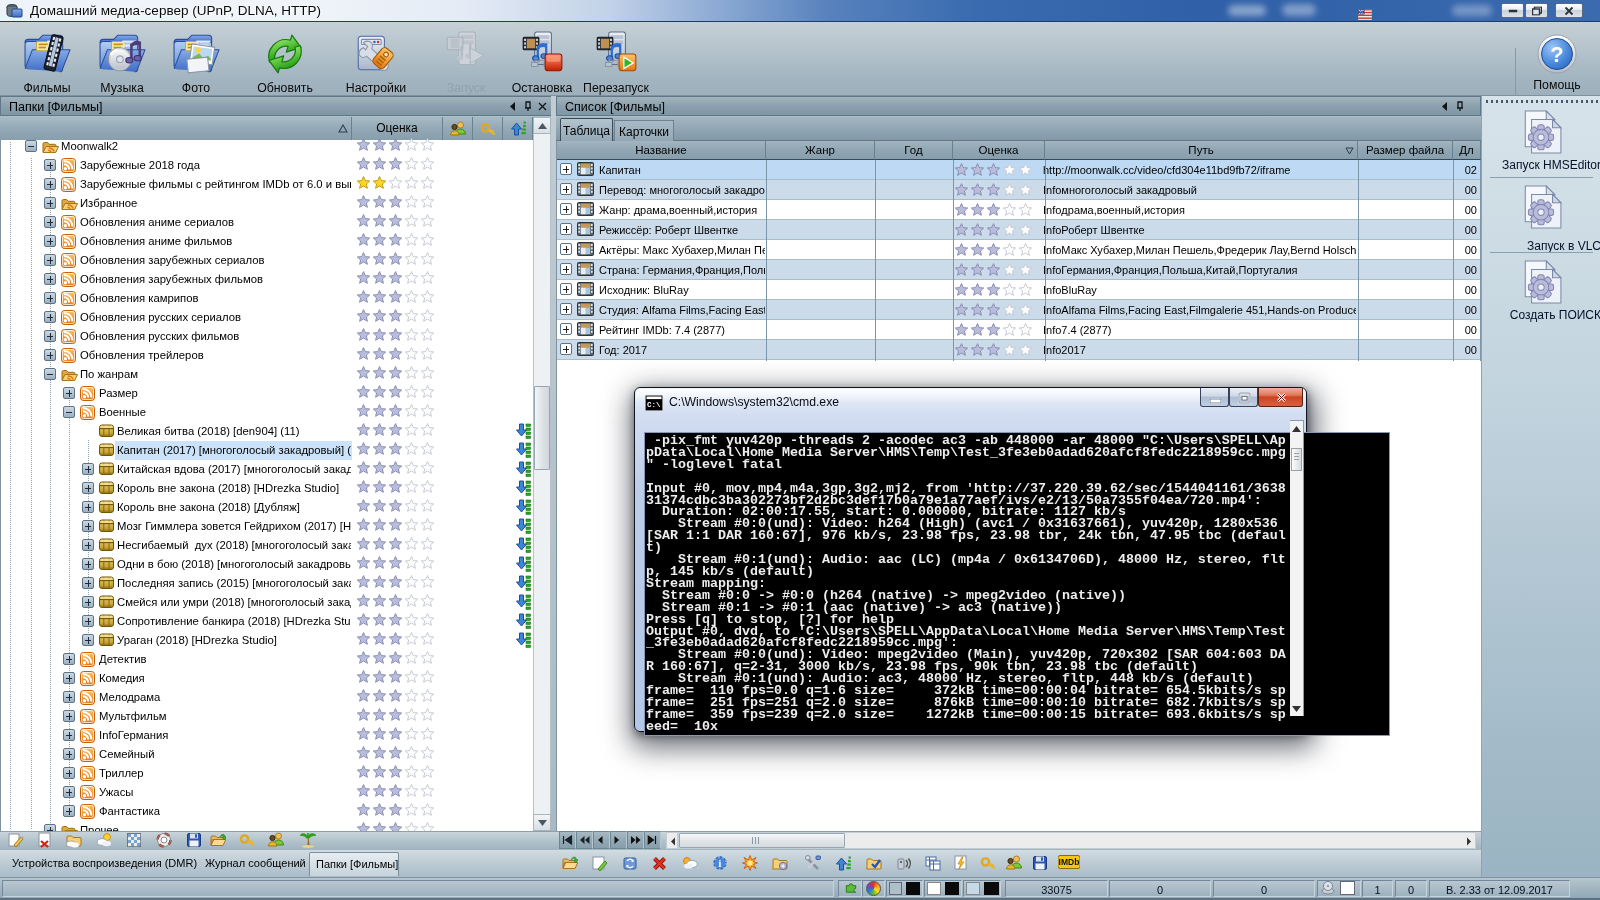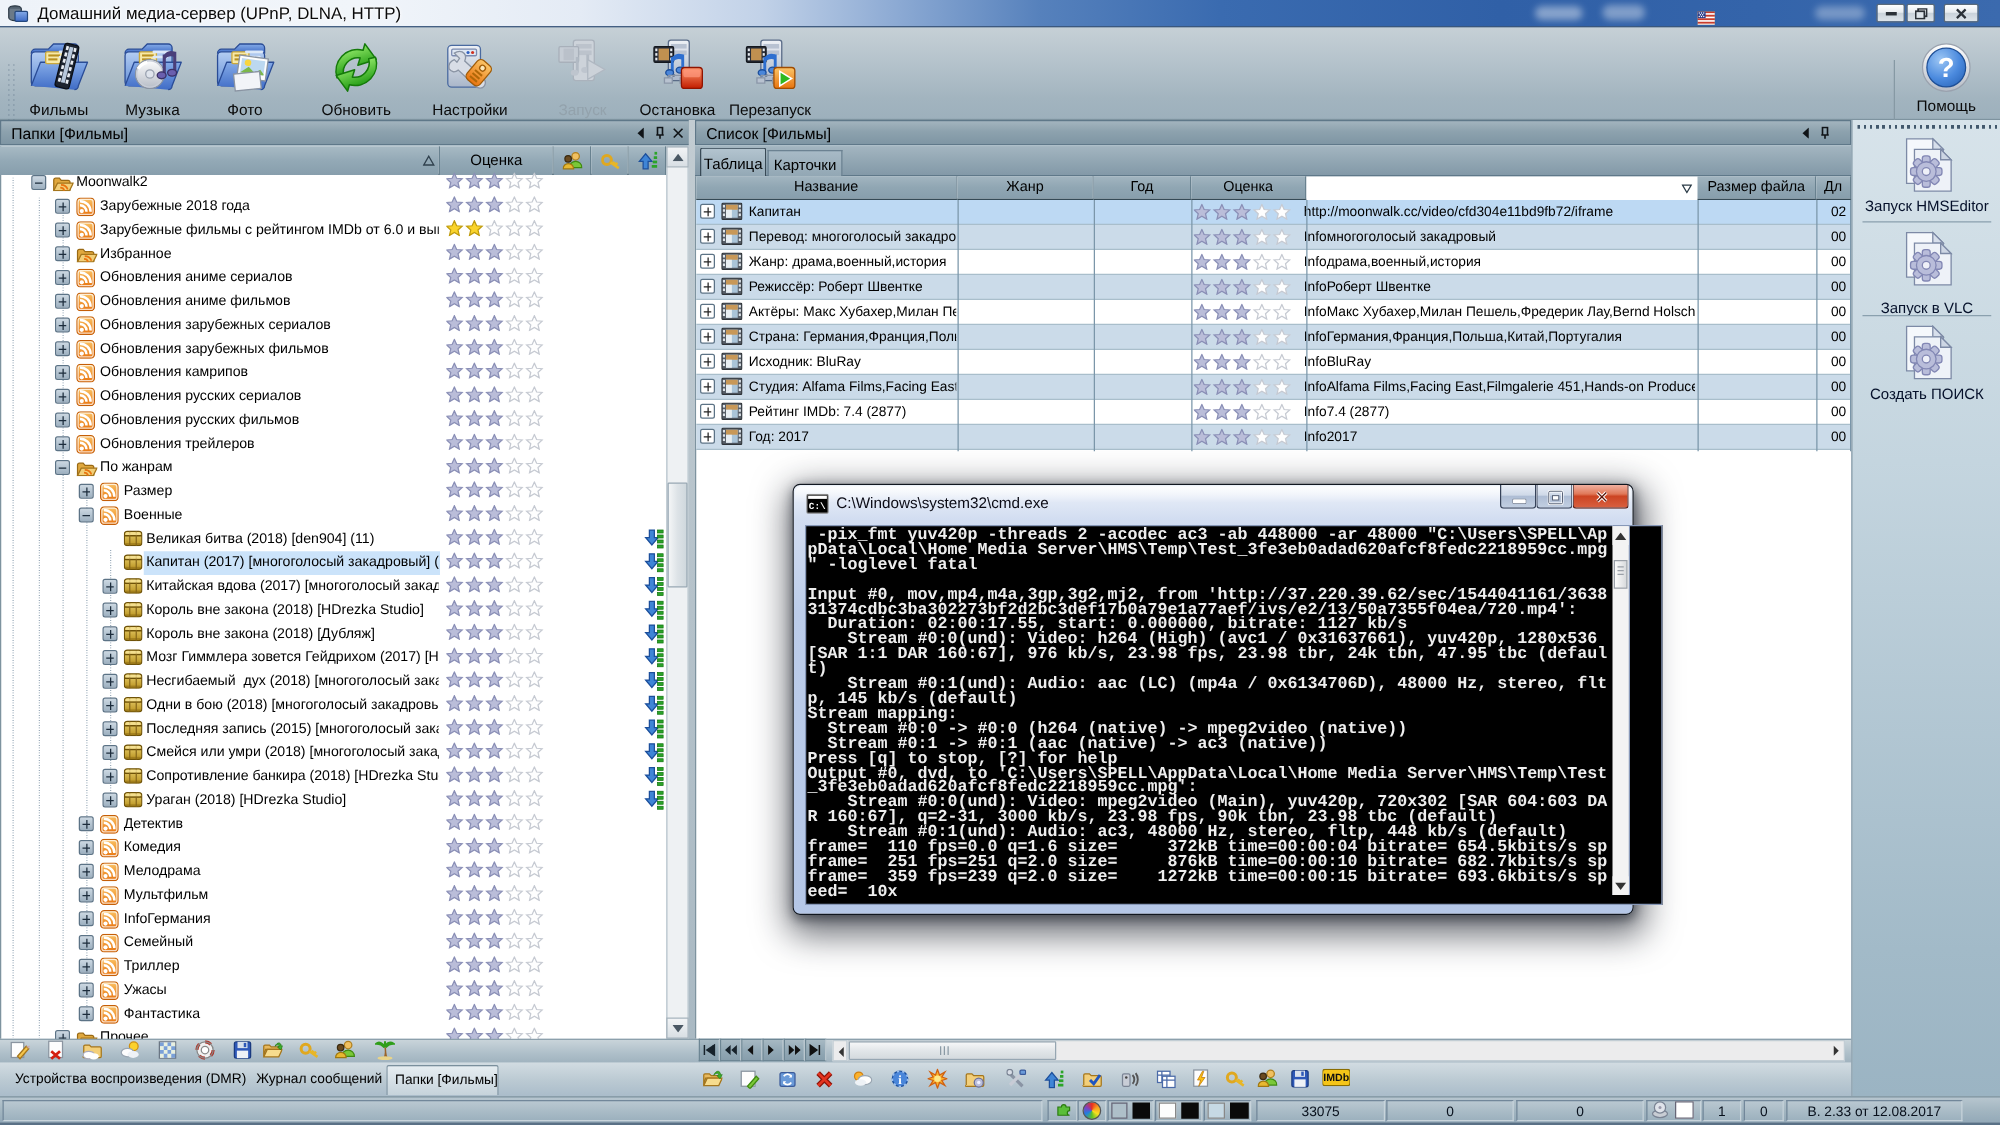--- a/index.html
+++ b/index.html
@@ -48,26 +48,26 @@
 #thdr{left:557px;top:141px;width:924px;height:19px}
 #thdr .hc{position:absolute;top:0;height:19px;background:linear-gradient(180deg,#a2b5c0 0%,#90a6b3 50%,#879eac 100%);border-right:1px solid #68818f;border-bottom:1px solid #354a56;text-align:center;padding-top:3px;font-size:11.5px}
 .row{position:absolute;left:557px;width:924px;height:20px;border-bottom:1px solid #a9becb}
 .row .c{position:absolute;top:0;height:19px;overflow:hidden;white-space:nowrap;padding-top:4px;font-size:11px}
 .vline{position:absolute;width:1px;background:#7b96a9}
 
 #cmd{left:634px;top:387px;width:673px;height:345px;border:1px solid #10161f;border-radius:6px;
  background:linear-gradient(180deg,#eef3fa 0%,#d2ddf1 8%,#bccdea 30%,#b5c7e7 100%);
  box-shadow:3px 10px 28px 6px rgba(20,25,35,.62),1px 3px 9px rgba(20,25,35,.55);z-index:60}
 #cmd .inhl{position:absolute;left:1px;top:1px;right:1px;height:13px;border-radius:5px 5px 0 0;background:linear-gradient(180deg,rgba(255,255,255,.9),rgba(255,255,255,0))}
-#console{position:absolute;left:9px;top:32px;width:686px;height:304px;background:#000;border:1px solid #8798b8}
+#console{position:absolute;left:9px;top:44px;width:746px;height:304px;background:#000;border:1px solid #8798b8}
 #console pre{font-family:"Liberation Mono",monospace;font-weight:bold;font-size:13.33px;line-height:11.9px;color:#eee;margin:2px 0 0 1px;width:700px;white-space:pre}
 #csb{position:absolute;left:655px;top:32px;width:14px;height:296px;background:#f3f3f3;border:1px solid #8798b8;border-left:none}
 
 #side{left:1481px;top:96px;width:119px;height:781px;background:linear-gradient(180deg,#d7e3ea 0%,#c4d5df 35%,#a2bac8 85%,#9bb4c3 100%);border-left:1px solid #8fa3b0}
-#side .lbl{position:absolute;width:119px;text-align:center;font-size:12px;color:#05102a}
+#side .lbl{position:absolute;width:119px;text-align:right;font-size:12px;color:#05102a}
 #side .sep{position:absolute;left:8px;width:103px;height:1px;background:#8aa0ae}
 
 #btoolL{left:0;top:831px;width:556px;height:19px;background:linear-gradient(180deg,#c9d4da 0%,#aebfc9 60%,#a0b3bf 100%);border-top:1px solid #8ca0ac}
 #btoolR{left:556px;top:831px;width:925px;height:19px;background:linear-gradient(180deg,#c9d4da 0%,#aebfc9 60%,#a0b3bf 100%);border-top:1px solid #8ca0ac}
 #tabstrip{left:0;top:850px;width:556px;height:27px;background:linear-gradient(180deg,#d2dce2 0%,#bac9d2 55%,#aabccA 100%)}
 #iconrowR{left:556px;top:850px;width:925px;height:27px;background:linear-gradient(180deg,#d2dce2 0%,#bac9d2 55%,#aabcca 100%)}
 .btab{position:absolute;top:2px;height:24px;padding:5px 6px 0 6px;font-size:11px;color:#000;white-space:nowrap}
 .btab.act{border:1px solid #7a8f9c;border-bottom:none;background:linear-gradient(180deg,#e6edf1,#c6d3db);border-radius:2px 2px 0 0}
 
 #status{left:0;top:877px;width:1600px;height:21px;background:linear-gradient(180deg,#b7c6cf 0%,#a3b6c1 50%,#93a9b8 100%);border-top:1px solid #7e939f}
@@ -1122,20 +1122,21 @@
 <div class="abs" style="left:556px;top:141px;width:925px;height:690px;background:#fff;border-left:1px solid #7e939f"></div>
 <div id="rtabs" class="abs">
 <div class="rtab" style="left:4px;top:1px;width:53px;height:23px;text-align:center;padding:5px 0 0 0;border:1px solid #394a56;border-bottom:none;background:linear-gradient(180deg,#b3c4cf,#93a8b5);border-radius:2px 2px 0 0">Таблица</div>
 <div class="rtab" style="left:58px;width:60px;text-align:center;padding:4px 0 0 0;border:1px solid #6c8292;border-bottom:none;background:linear-gradient(180deg,#a8bac6,#92a7b4)">Карточки</div>
 </div>
 <div id="thdr" class="abs">
 <div class="hc" style="left:0px;width:209px">Название</div>
 <div class="hc" style="left:209px;width:109px">Жанр</div>
 <div class="hc" style="left:318px;width:78px">Год</div>
 <div class="hc" style="left:396px;width:92px">Оценка</div>
+<div class="hc" style="left:488px;width:313px">Путь</div>
 <div class="hc" style="left:801px;width:95px">Размер файла</div>
 <div class="hc" style="left:896px;width:28px">Дл</div>
 <svg style="position:absolute;left:788px;top:6px" width="9" height="8">
       <path d="M1 1 H8 L4.5 7 Z" fill="none" stroke="#2c3c48"></path>
     </svg>
 </div>
 <div class="row" style="top:160px;background:#bdd9f3">
 <b class="bx" style="left:3px;top:3px;background:#fff">
       <i style="background:#222"></i>
       <i class="v" style="left:5px;top:2px;width:1px;height:7px;background:#222"></i>
@@ -1555,21 +1556,21 @@
 <div class="scell" style="left:862px;width:23px"></div>
 <div class="scell" style="left:886px;width:37px"></div>
 <div class="scell" style="left:924px;width:38px"></div>
 <div class="scell" style="left:963px;width:38px"></div>
 <div class="scell" style="left:1005px;width:103px">33075</div>
 <div class="scell" style="left:1109px;width:102px">0</div>
 <div class="scell" style="left:1213px;width:102px">0</div>
 <div class="scell" style="left:1317px;width:44px"></div>
 <div class="scell" style="left:1362px;width:31px">1</div>
 <div class="scell" style="left:1395px;width:32px">0</div>
-<div class="scell" style="left:1429px;width:141px">В. 2.33 от 12.08.2017</div>
+<div class="scell" style="left:1429px;width:141px">В. 2.33 от 12.09.2017</div>
 <div class="abs" style="left:843px;top:2px;width:16px;height:15px"><svg width="16" height="15" viewBox="0 0 16 16">
         <path d="M3 6 h3 a2 2 0 1 1 4 0 h3 v3 a2 2 0 1 0 0 4 v0 h-10 z" fill="#5abe3a" stroke="#2a7a10"></path>
       </svg></div>
 <div class="abs" style="left:866px;top:3px;width:15px;height:15px;border-radius:50%;background:conic-gradient(#e83020,#f8a020,#f8e020,#60c020,#2080e0,#8040c0,#e83020);border:1px solid #555"></div>
 <div class="abs" style="left:889px;top:4px;width:13px;height:13px;background:#aebfc9;border:1px solid #667"></div>
 <div class="abs" style="left:906px;top:4px;width:14px;height:13px;background:#0a0a0a"></div>
 <div class="abs" style="left:927px;top:4px;width:14px;height:13px;background:#fdfdfd;border:1px solid #888"></div>
 <div class="abs" style="left:945px;top:4px;width:14px;height:13px;background:#0a0a0a"></div>
 <div class="abs" style="left:966px;top:4px;width:14px;height:13px;background:#c6d9e4;border:1px solid #888"></div>
 <div class="abs" style="left:984px;top:4px;width:15px;height:13px;background:#0a0a0a"></div>

